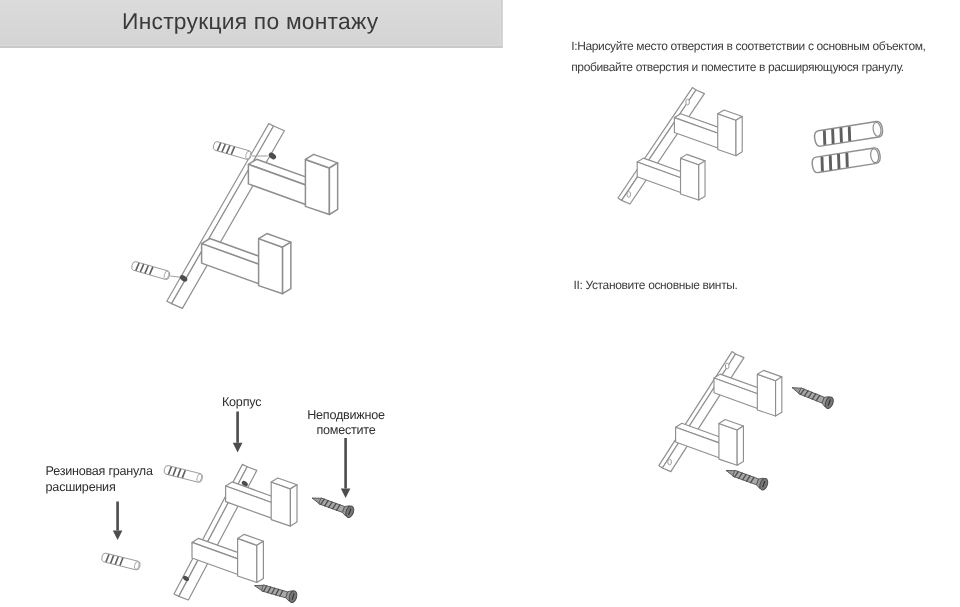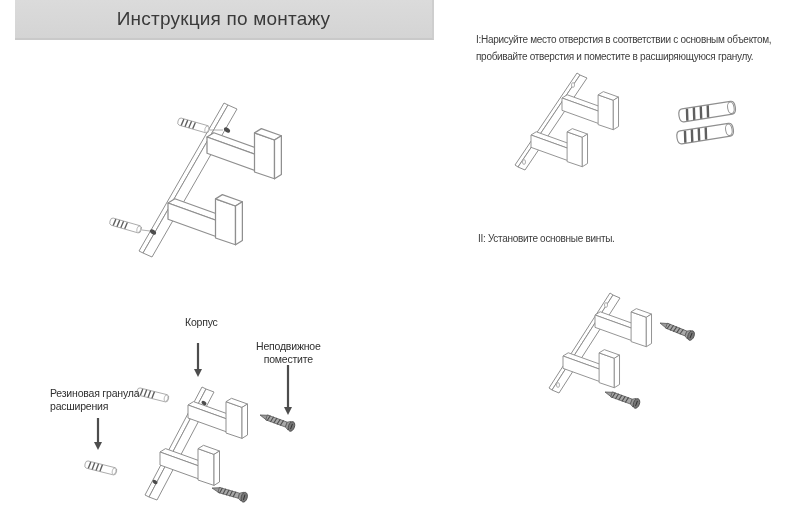--- a/index.html
+++ b/index.html
@@ -2,21 +2,21 @@
 <html><head>
 <meta charset="utf-8">
 <style>
   html,body{margin:0;padding:0;background:#fff;overflow:hidden;}
   .page{position:relative;width:800px;height:506px;background:#ffffff;
         font-family:"Liberation Sans","DejaVu Sans",sans-serif;overflow:hidden;}
   .abs{position:absolute;}
   .titlebar{left:0;top:0;width:417px;height:38px;
             background:linear-gradient(to bottom,#dbdbdb,#d4d4d4);
             border-bottom:2px solid #c9c9c9;border-right:2px solid #cecece;
-            display:flex;align-items:center;justify-content:center;margin-left:15px;}
+            display:flex;align-items:center;justify-content:center;}
   .titlebar h1{margin:0;font-size:19px;font-weight:400;color:#3a3a3a;letter-spacing:0.2px;}
   .subtitle{left:96px;top:54px;font-size:18px;font-weight:600;color:#1f1f1f;}
   .step{color:#3d3d3d;font-size:10px;letter-spacing:-0.3px;line-height:17px;white-space:nowrap;}
   .step .line{white-space:nowrap;}
   .callout{color:#2f2f2f;font-size:10.5px;letter-spacing:-0.2px;line-height:13px;}
   
   .plate polygon{fill:#ffffff;stroke:#8f8f8f;stroke-width:1;stroke-linejoin:round;}
   #def-hook polygon{fill:#ffffff;stroke:#8f8f8f;stroke-width:1;stroke-linejoin:round;}
   .leader{stroke:#9a9a9a;stroke-width:0.8;fill:none;}
   .holemark{fill:#4d4d4d;}
@@ -138,25 +138,25 @@
     <use href="#def-hook" transform="translate(128,80)"></use>
     <use href="#def-hook" transform="translate(100,127)"></use>
     <use href="#def-anchor" transform="translate(77,66) rotate(14) scale(0.57)"></use>
     <use href="#def-anchor" transform="translate(25,139) rotate(14) scale(0.57)"></use>
     <use href="#def-screw" transform="translate(200,90) rotate(20)"></use>
     <use href="#def-screw" transform="translate(152,163) rotate(16)"></use>
     <ellipse class="holemark" cx="144" cy="78" rx="1.8" ry="2.8" transform="rotate(-55 144 78)"></ellipse>
     <ellipse class="holemark" cx="95" cy="157" rx="1.8" ry="2.8" transform="rotate(-55 95 157)"></ellipse>
   </svg>
 
-  <div class="abs callout" style="left:185px;top:316px;text-align:center;">Корпус</div>
+  <div class="abs callout" style="left:185px;top:329px;text-align:center;">Корпус</div>
 
   <div class="abs callout" style="left:256px;top:340px;text-align:center;">
     <div>Неподвижное</div>
     <div>поместите</div>
   </div>
 
-  <div class="abs callout" style="left:50px;top:387px;">
+  <div class="abs callout" style="left:38px;top:387px;">
     <div>Резиновая гранула</div>
     <div>расширения</div>
   </div>
 
 </div>
 
 </body></html>

